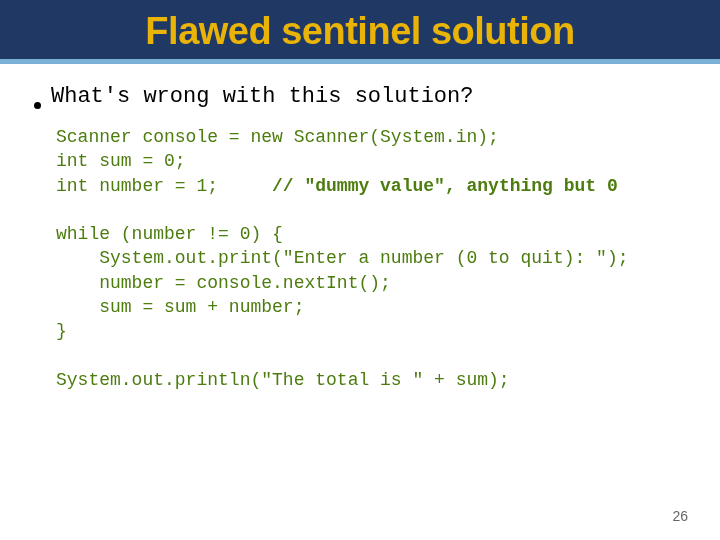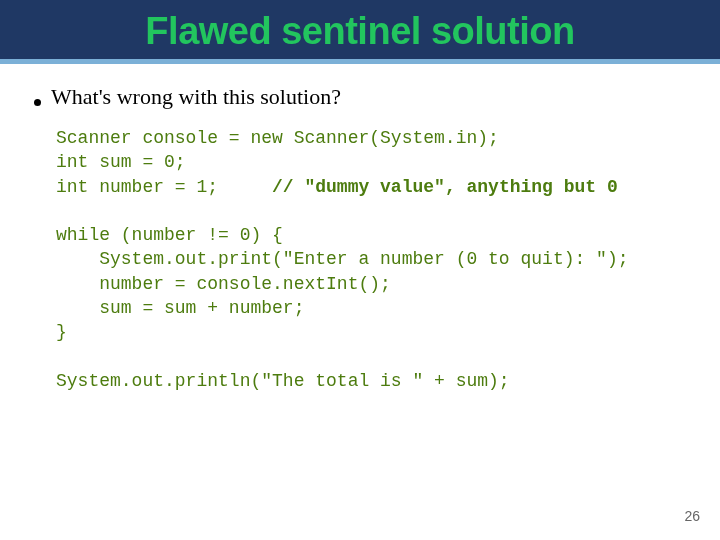--- a/index.html
+++ b/index.html
@@ -8,38 +8,38 @@
   .title-bar {
     width: 100%;
     background: #1f3864;
     padding: 10px 0 6px 0;
     text-align: center;
   }
   .title {
     font-family: Verdana, Tahoma, Arial, sans-serif;
     font-weight: bold;
     font-size: 38px;
-    color: #22c55e;
+    color: #eab308;
     letter-spacing: -0.5px;
   }
   .title-underline {
     height: 5px;
     background: #7bb0d7;
     width: 100%;
   }
   .body {
     padding: 20px 30px 0 34px;
   }
   .bullet-line {
-    font-family: Liberation Serif, serif;
+    font-family: Liberation Mono, monospace;
     font-size: 22px;
     color: #000000;
     margin-bottom: 16px;
     display: flex;
-    align-items: center;
+    align-items: flex-end;
   }
   .bullet-dot {
     display: inline-block;
     width: 7px;
     height: 7px;
     background: #000000;
     border-radius: 50%;
     margin-top: 10px;
     margin-right: 10px;
     flex-shrink: 0;
@@ -48,21 +48,21 @@
     font-family: "Courier New", Courier, monospace;
     font-size: 18px;
     color: #4d7c0f;
     white-space: pre;
     line-height: 1.35;
     margin-left: 22px;
   }
   .code-block .bold { font-weight: bold; }
   .page-number {
     position: absolute;
-    right: 20px;
+    right: 32px;
     bottom: 16px;
     font-family: Arial, sans-serif;
     font-size: 14px;
     color: #666666;
   }
 </style>
 </head>
 <body>
 
 <div class="slide">

